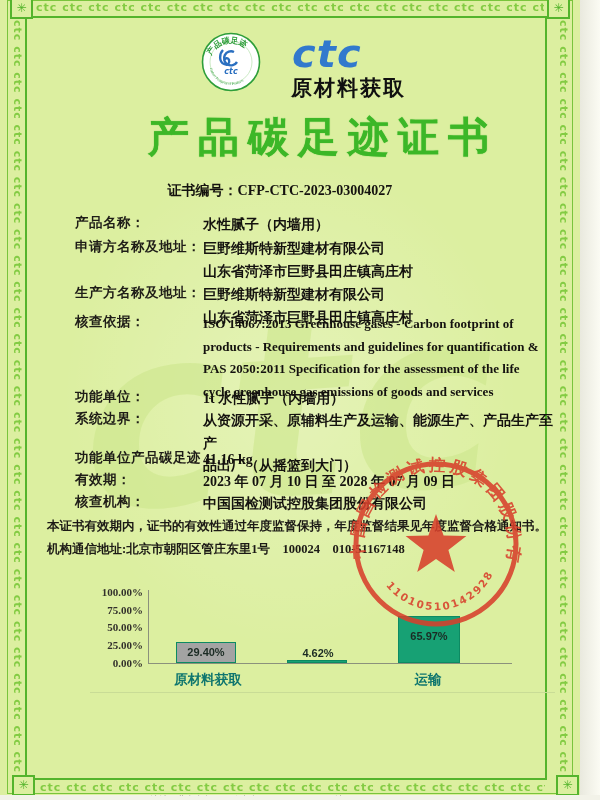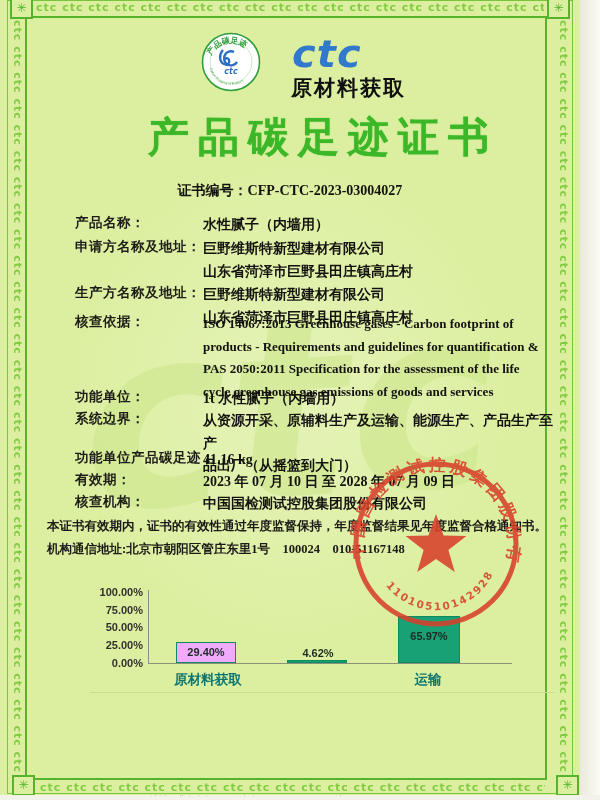--- a/index.html
+++ b/index.html
@@ -24,33 +24,33 @@
   .corner.tr{left:547px;top:-2px;}
   .corner.bl{left:12px;top:775px;}
   .corner.br{left:556px;top:775px;}
   
   #watermark{position:absolute;left:20px;top:260px;width:540px;height:330px;font-family:"DejaVu Sans",sans-serif;font-style:italic;font-weight:bold;font-size:250px;color:#cde78d;opacity:.6;text-align:center;line-height:300px;transform:rotate(-4deg);z-index:0;}
   .content{position:absolute;z-index:2;}
   
   #ctc-blue{position:absolute;left:292px;top:33px;font-family:"DejaVu Sans",sans-serif;font-weight:bold;font-style:italic;font-size:37px;color:#3279cd;letter-spacing:1px;transform:scaleX(1.08);transform-origin:left;}
   #ctc-group{position:absolute;left:291px;top:74px;font-size:21px;font-weight:bold;color:#101010;letter-spacing:2px;font-family:"Liberation Sans","DejaVu Sans",sans-serif;}
   #title{position:absolute;left:0;top:110px;width:578px;text-align:center;font-size:41px;font-weight:bold;color:#3cb727;letter-spacing:9px;text-shadow:0 0 1px #3cb727;padding-left:34px;}
-  #certno{position:absolute;left:0;top:182px;width:560px;text-align:center;font-size:14px;font-weight:bold;color:#14120f;padding-left:10px;}
+  #certno{position:absolute;left:0;top:182px;width:560px;text-align:center;font-size:14px;font-weight:bold;color:#14120f;}
   
   .row{position:absolute;left:0;top:0;width:578px;}
   .flabel{position:absolute;left:75px;top:0;font-size:13.5px;font-weight:bold;color:#1f1d18;letter-spacing:.5px;}
   .fvals{position:absolute;left:203px;top:0;width:356px;font-size:14px;font-weight:bold;color:#14120f;line-height:22.6px;}
   .fvals.en{font-size:13px;letter-spacing:0;}
   
   .note{position:absolute;left:47px;width:500px;font-size:12.5px;font-weight:bold;color:#1c1a16;}
   
   #seal{position:absolute;left:348px;top:456px;opacity:.88;z-index:3;}
   
   #chart{position:absolute;left:0;top:580px;width:578px;height:120px;}
-  .ytick{position:absolute;width:62px;text-align:right;font-size:11px;font-weight:bold;color:#33312c;font-family:Liberation Sans, sans-serif;}
+  .ytick{position:absolute;width:62px;text-align:right;font-size:11px;font-weight:bold;color:#33312c;font-family:Liberation Serif, serif;}
   .yaxis{position:absolute;left:148px;top:10px;width:1px;height:74px;background:#8b917c;}
   .xaxis{position:absolute;left:148px;top:83px;width:364px;height:1px;background:#8b917c;}
   #plot{position:absolute;left:148px;top:12px;width:364px;height:71px;}
   .bar{position:absolute;bottom:0;background:#17a174;border:1px solid #0d8a62;box-sizing:border-box;text-align:center;}
   .bar .blabel{font-size:11px;font-weight:bold;color:#1b2b24;font-family:"Liberation Sans","DejaVu Sans",sans-serif;display:block;}
   #bar-0{left:28px;width:60px;} #bar-0 .blabel{padding-top:3px;}
   #bar-1{left:139px;width:60px;} 
   #bar-1 .blabel{position:absolute;left:0;width:60px;top:-14px;}
   #bar-2{left:250px;width:62px;} #bar-2 .blabel{padding-top:13px;}
   .cat{position:absolute;top:91px;width:130px;text-align:center;font-size:13.5px;font-weight:bold;color:#0f766e;}
@@ -183,21 +183,21 @@
 
     <div id="chart" class="content">
       <span class="ytick" style="left:81px;top:6px">100.00%</span>
       <span class="ytick" style="left:81px;top:24px">75.00%</span>
       <span class="ytick" style="left:81px;top:41px">50.00%</span>
       <span class="ytick" style="left:81px;top:59px">25.00%</span>
       <span class="ytick" style="left:81px;top:77px">0.00%</span>
       <div class="yaxis"></div>
       <div class="xaxis"></div>
       <div id="plot">
-        <div class="bar" id="bar-0" style="height: 20.874px; background: #f0abfc;">
+        <div class="bar" id="bar-0" style="height: 20.874px; background: #a3a3a3;">
           <span class="blabel">29.40%</span>
         </div>
         <div class="bar" id="bar-1" style="height: 3.2802px; background: rgb(23, 161, 116);">
           <span class="blabel">4.62%</span>
         </div>
         <div class="bar" id="bar-2" style="height: 46.8387px; background: rgb(23, 161, 116);">
           <span class="blabel">65.97%</span>
         </div>
       </div>
       <span class="cat" style="left:143px">原材料获取</span>

